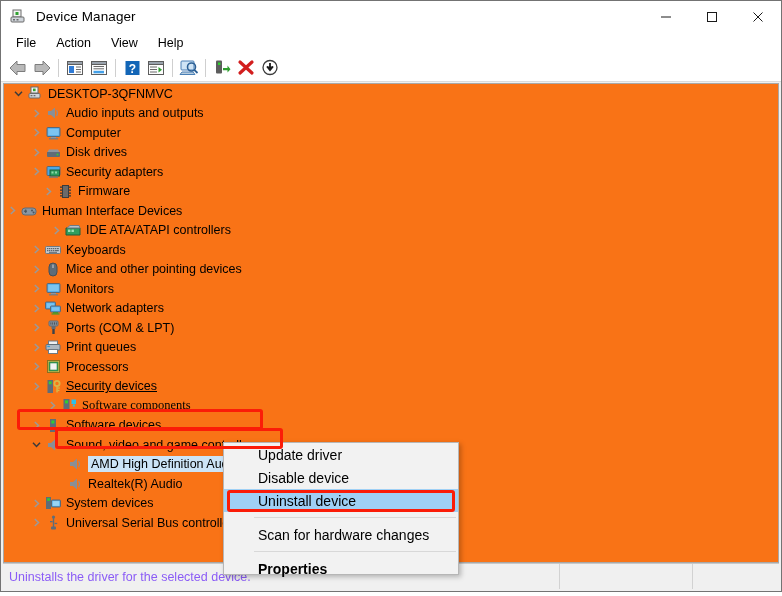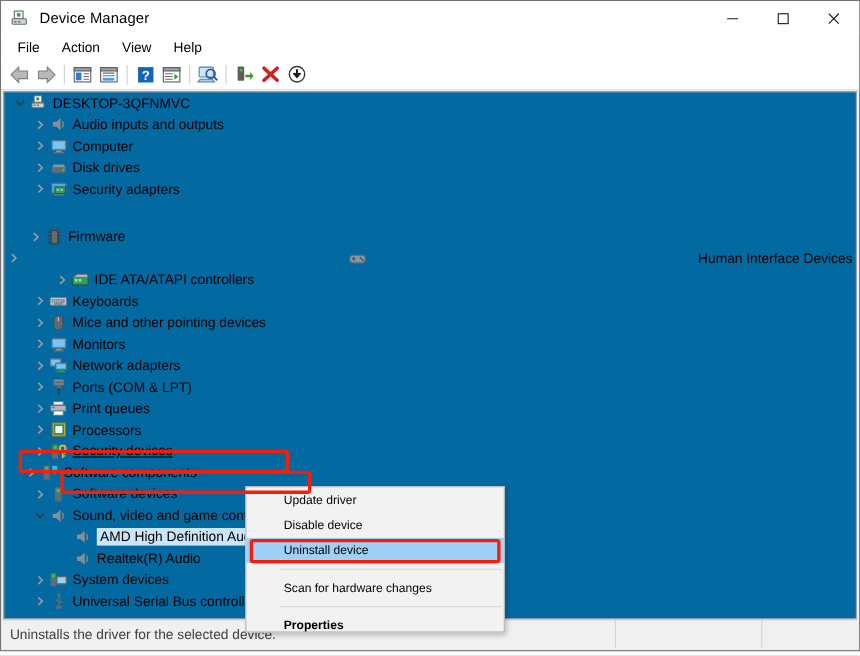--- a/index.html
+++ b/index.html
@@ -68,21 +68,21 @@
     display: flex; align-items: center; justify-content: center;
   }
   .tb-sep {
     width: 1px; height: 18px; background: #cfcfcf; margin: 0 4px;
   }
 
   
   #tree-pane {
     position: absolute; left: 2px; top: 82px;
     width: 776px; height: 480px;
-    background: #0369a1;
+    background: #f97316;
     border: 1px solid #a8a8a8;
     overflow: hidden;
   }
   .row {
     position: relative;
     height: 19.5px;
     display: flex; align-items: center;
     font-size: 12.5px; color: #000;
     white-space: nowrap;
   }
@@ -106,21 +106,21 @@
   
   #statusbar {
     position: absolute; left: 2px; bottom: 2px;
     width: 776px; height: 26px;
     background: #f0f0f0;
     border-top: 1px solid #c8c8c8;
     display: flex; align-items: center;
   }
   #status-main {
     flex: 0 0 556px;
-    font-size: 12.5px; color: #404040;
+    font-size: 12.5px; color: #8b5cf6;
     padding-left: 6px;
     height: 100%; display: flex; align-items: center;
   }
   .status-seg {
     height: 100%;
     border-left: 1px solid #d2d2d2;
   }
   #seg-a { flex: 0 0 133px; }
   #seg-b { flex: 1 1 auto; }
 
@@ -131,21 +131,21 @@
     width: 236px; height: 133px;
     background: #f2f2f2;
     border: 1px solid #b6b6b6;
     box-shadow: 2px 2px 5px rgba(0,0,0,.25);
     z-index: 40;
   }
   .ctx-item {
     height: 23px;
     display: flex; align-items: center;
     padding-left: 34px;
-    font-size: 11px; color: #000;
+    font-size: 14px; color: #000;
   }
   .ctx-item.bold { font-weight: bold; }
   .ctx-sep {
     height: 1px; background: #d8d8d8;
     margin: 5px 2px 5px 30px;
   }
   .ctx-item.hl {
     background: #9fd0f5;
   }
 
@@ -364,21 +364,21 @@
             <rect x="1" y="1.5" width="13" height="9" rx="1" fill="#4aa8e8" stroke="#5a6876" stroke-width="1"></rect>
             <rect x="4" y="5" width="9.5" height="6" fill="#2f9e5e" stroke="#1f5f3a" stroke-width="1"></rect>
             <rect x="5.5" y="6.5" width="2" height="2" fill="#8fd8a8"></rect>
             <rect x="9" y="6.5" width="2" height="2" fill="#8fd8a8"></rect>
             <rect x="3" y="11.4" width="9" height="1.3" fill="#6d7a86"></rect>
           </svg>
       </span>
       <span class="rlabel">Security adapters</span>
     </div>
 
-    <div class="row" style="padding-left:20px;margin-top:24px;">
+    <div class="row" style="padding-left:36px;">
       <span class="chev">
         <svg width="9" height="9" viewBox="0 0 9 9">
             <path d="M2.8 1 L6.5 4.5 L2.8 8" fill="none" stroke="#9a9a9a" stroke-width="1.5"></path>
           </svg>
       </span>
       <span class="ricon">
         <svg width="13" height="15" viewBox="0 0 13 15">
             <rect x="3" y="1" width="7" height="13" fill="#3b3b3b"></rect>
             <rect x="4" y="2" width="5" height="11" fill="#6a6a6a"></rect>
             <g fill="#3b3b3b">
@@ -389,21 +389,21 @@
               <rect x="10" y="2.5" width="2" height="1.3"></rect>
               <rect x="10" y="5.5" width="2" height="1.3"></rect>
               <rect x="10" y="8.5" width="2" height="1.3"></rect>
               <rect x="10" y="11.2" width="2" height="1.3"></rect>
             </g>
           </svg>
       </span>
       <span class="rlabel">Firmware</span>
     </div>
 
-    <div class="row" style="justify-content:space-between;">
+    <div class="row" style="">
       <span class="chev">
         <svg width="9" height="9" viewBox="0 0 9 9">
             <path d="M2.8 1 L6.5 4.5 L2.8 8" fill="none" stroke="#9a9a9a" stroke-width="1.5"></path>
           </svg>
       </span>
       <span class="ricon">
         <svg width="16" height="12" viewBox="0 0 16 12">
             <rect x="1" y="3" width="14" height="7" rx="3" fill="#8a96a2" stroke="#5f6c78" stroke-width="1"></rect>
             <rect x="3" y="5.6" width="3" height="1.2" fill="#4a545e"></rect>
             <rect x="4.1" y="4.5" width="1.2" height="3.4" fill="#4a545e"></rect>
@@ -576,21 +576,21 @@
             <rect x="2.8" y="2.4" width="2.8" height="2.8" fill="#2fd02f"></rect>
             <circle cx="11" cy="4.5" r="2.6" fill="none" stroke="#d8b84a" stroke-width="1.8"></circle>
             <rect x="10.3" y="6.4" width="1.5" height="7" fill="#d8b84a"></rect>
             <rect x="11.8" y="8.4" width="2" height="1.3" fill="#d8b84a"></rect>
             <rect x="11.8" y="10.8" width="1.6" height="1.3" fill="#d8b84a"></rect>
           </svg>
       </span>
       <span class="rlabel">Security devices</span>
     </div>
 
-    <div class="row" style="padding-left:16px;">
+    <div class="row" style="padding-left:40px;font-family:Liberation Serif, serif;">
       <span class="chev">
         <svg width="9" height="9" viewBox="0 0 9 9">
             <path d="M2.8 1 L6.5 4.5 L2.8 8" fill="none" stroke="#9a9a9a" stroke-width="1.5"></path>
           </svg>
       </span>
       <span class="ricon">
         <svg width="15" height="15" viewBox="0 0 15 15">
             <rect x="1.5" y="1" width="6" height="13" fill="#5f6c78"></rect>
             <rect x="3" y="2.4" width="3" height="3" fill="#2fd02f"></rect>
             <rect x="9.5" y="1.5" width="4.5" height="4.5" fill="#2fc0e8"></rect>

